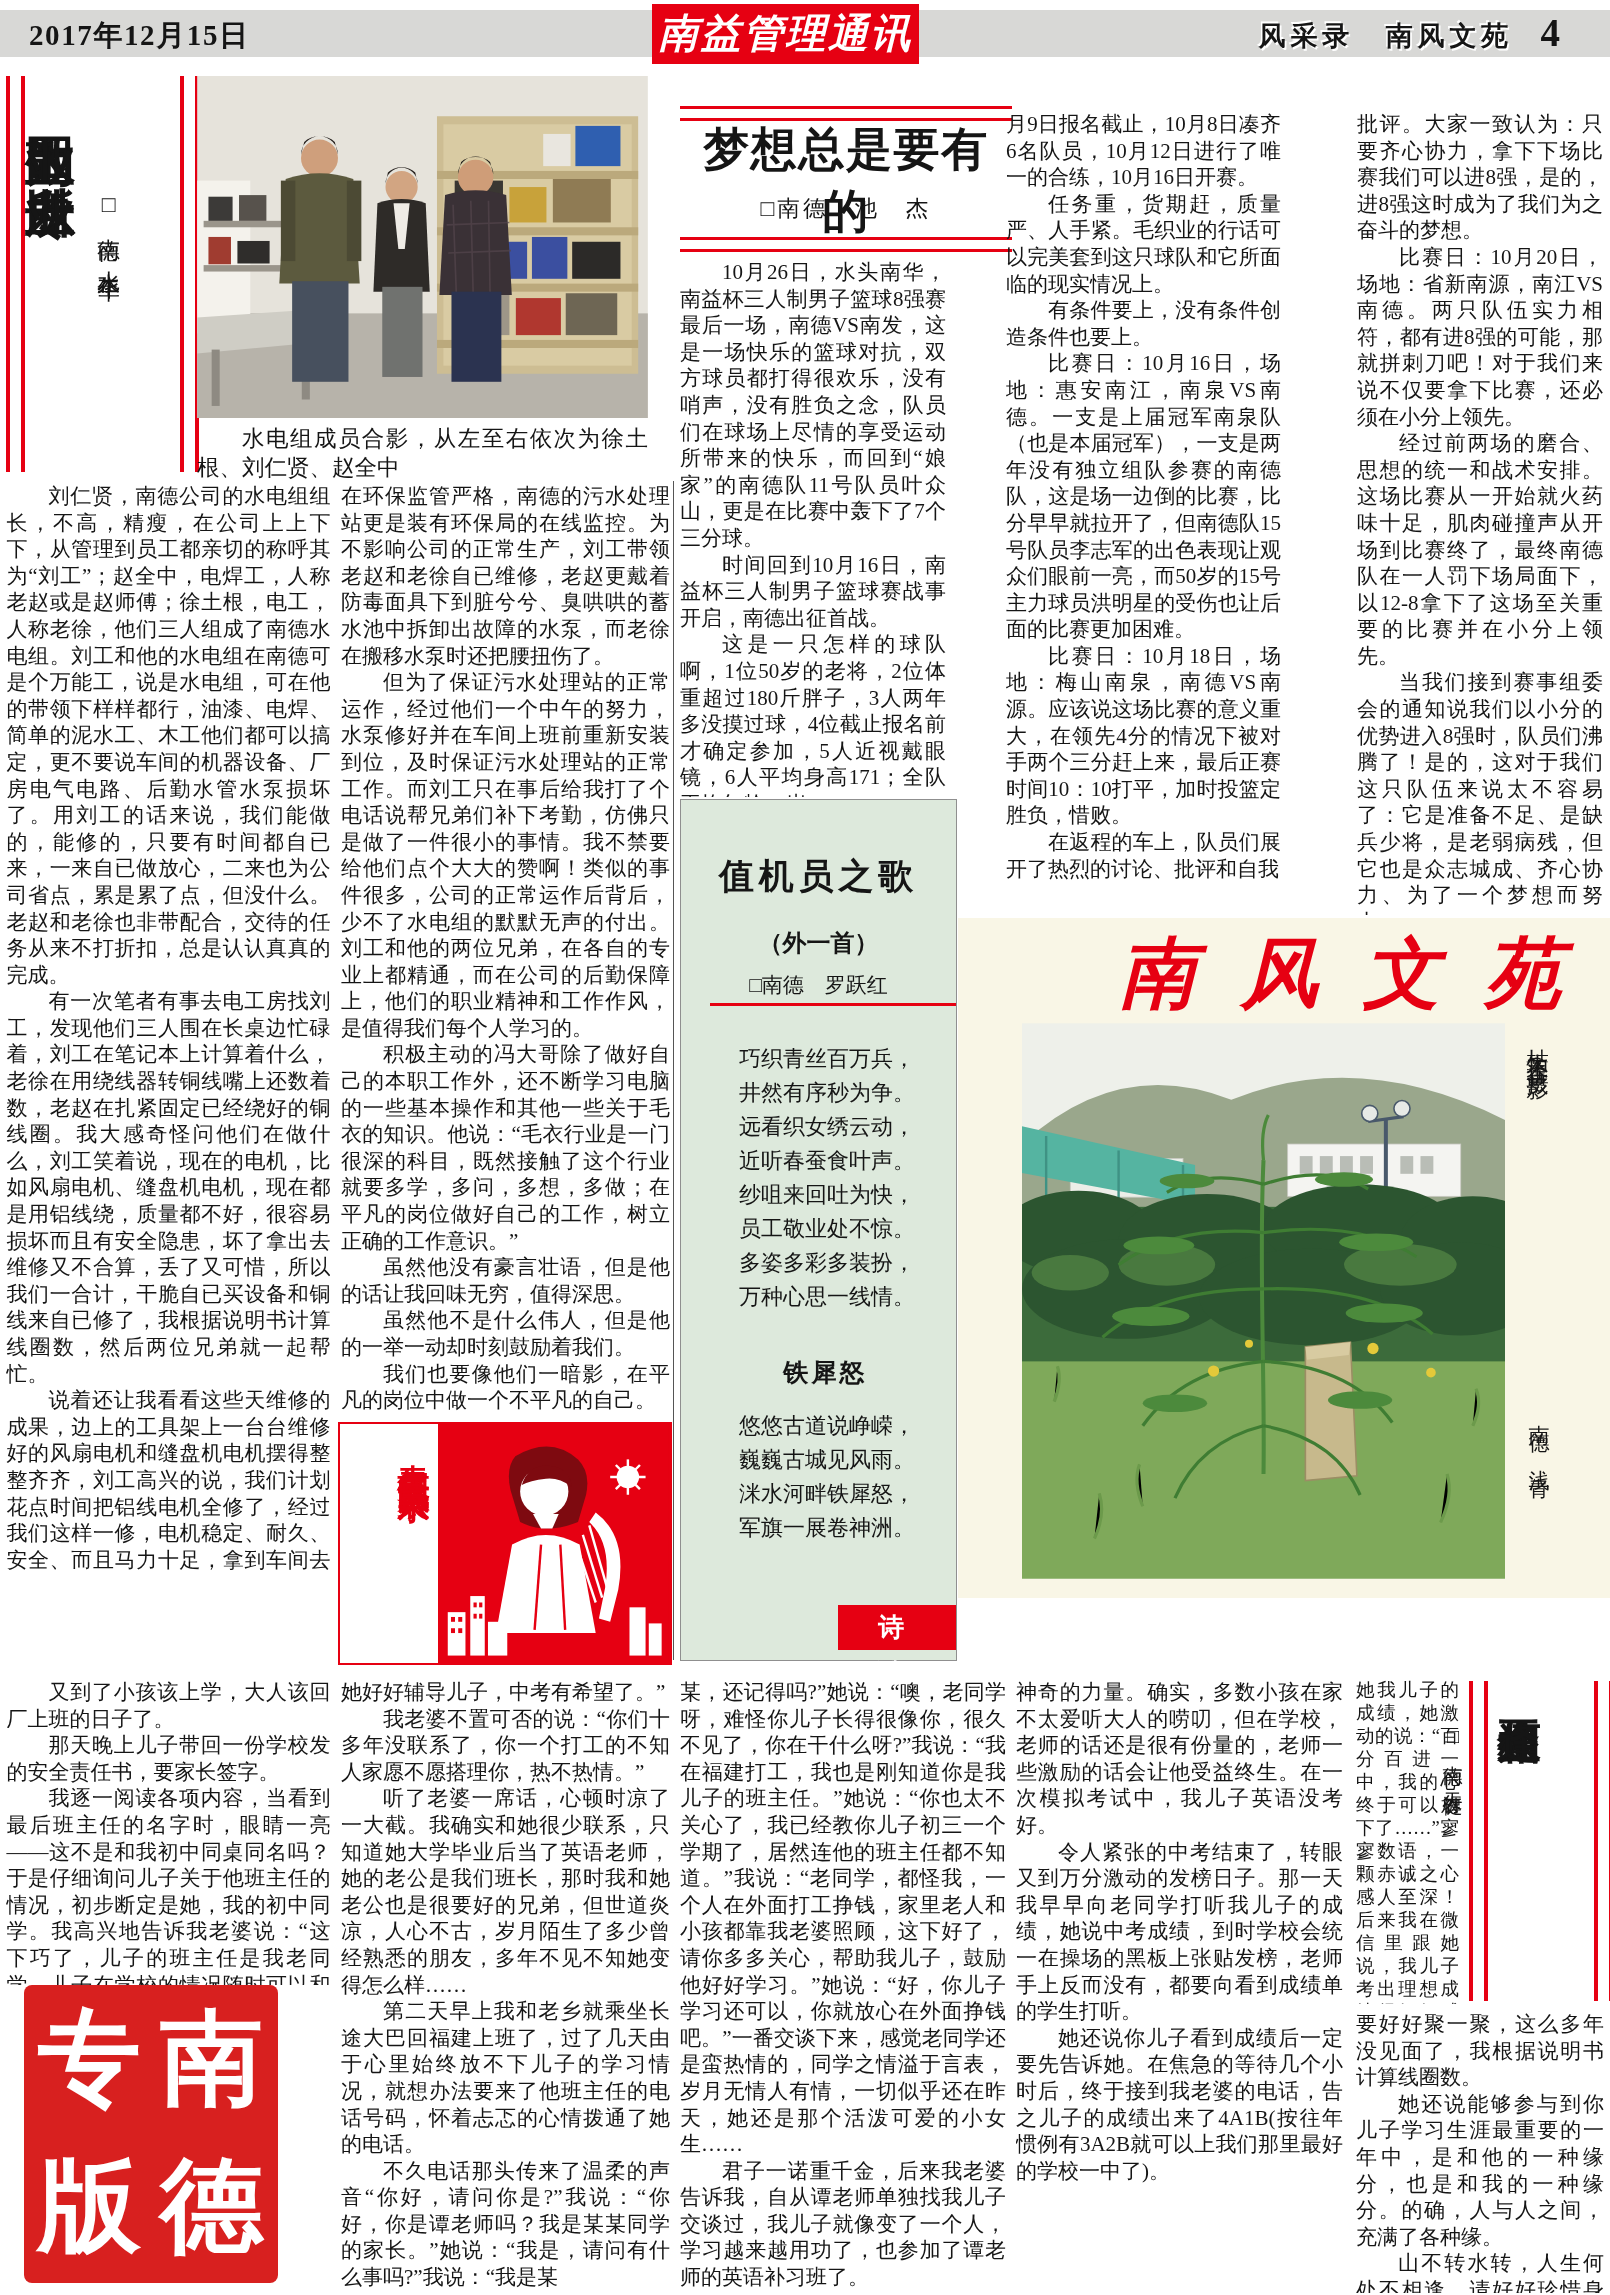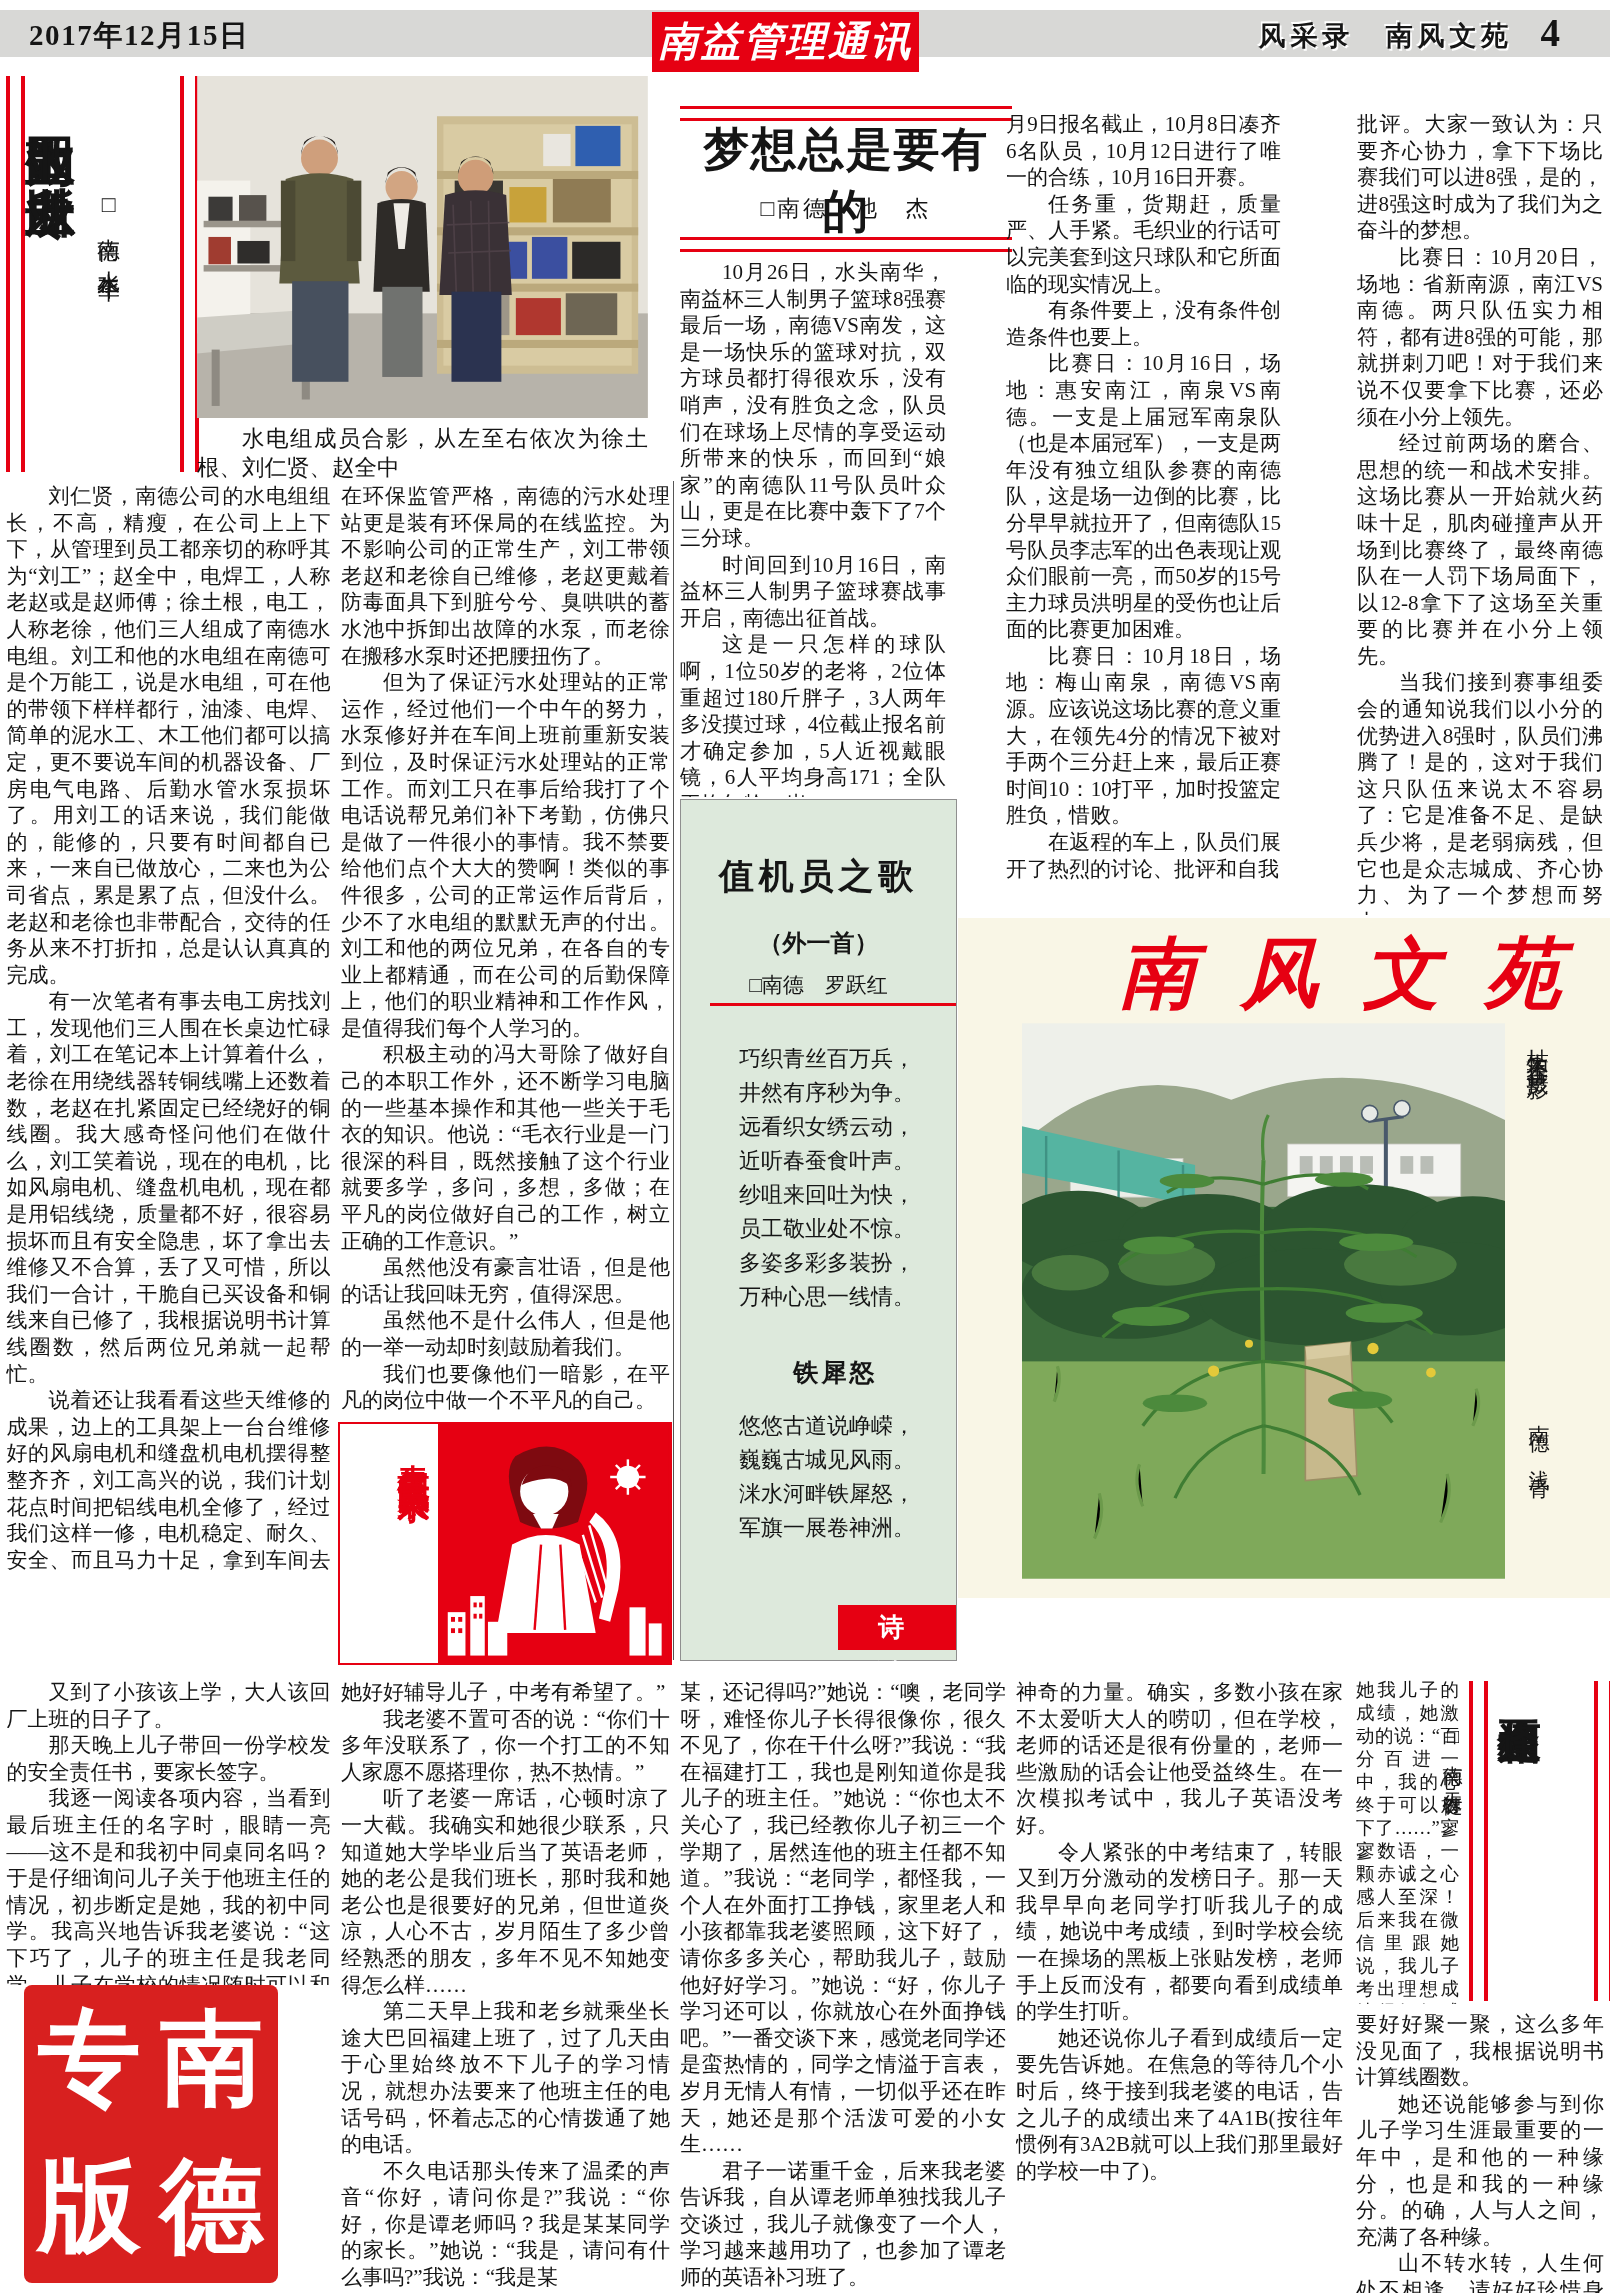--- a/index.html
+++ b/index.html
@@ -10,42 +10,42 @@
   .txt{font-size:21px;line-height:26.6px;text-align:justify;overflow:hidden;}
   .txt p.para{margin:0;text-indent:2em;}
   .txt p.para.cont{text-indent:0;}
   .hpair{height:8.9px;border-top:3.2px solid #e60012;border-bottom:3.2px solid #e60012;}
   .vpair{width:10.5px;border-left:4px solid #e60012;border-right:4px solid #e60012;}
   .center{text-align:center;}
   .pline{margin:0;}
   
   #header-bar{left:0;top:9.7px;width:1610px;height:47px;background:#d8d8d6;}
   #date{left:29px;top:16px;font-size:29px;font-weight:bold;letter-spacing:1.6px;}
-  #masthead{left:652px;top:12px;width:267px;height:60px;background:#e60012;color:#fff;
+  #masthead{left:652px;top:4px;width:267px;height:60px;background:#e60012;color:#fff;
             font-size:40px;font-weight:bold;text-align:center;line-height:60px;letter-spacing:2.4px;font-style:italic;}
   #header-right{right:97px;top:17.7px;font-size:27px;font-weight:bold;letter-spacing:4.8px;
                 text-shadow:1.6px 1.6px 0 #fff,-1.6px -1.6px 0 #fff;}
   #page-num{right:50px;top:9.7px;font-size:39px;font-weight:bold;}
   
   #a1-title{left:21px;top:97px;height:378px;font-size:50px;font-weight:bold;line-height:1.15;}
   #a1-byline{left:93px;top:192px;height:225px;font-size:22.5px;letter-spacing:3.2px;}
   #a1-caption{left:197px;top:424px;width:451px;font-size:22.5px;line-height:29px;text-indent:2em;text-align:justify;}
   .kai{font-family:"Liberation Serif","DejaVu Serif",serif;}
   #vrule-mid{left:673px;top:481px;width:0.8px;height:1179px;background:#555;}
   
   #a2-title{left:680px;top:119px;width:332px;font-size:46px;font-weight:bold;letter-spacing:1.6px;}
   #a2-byline{left:680px;top:193px;width:332px;font-size:22.5px;letter-spacing:3.2px;}
   
   #poem-box{left:680px;top:799px;width:275px;height:860px;background:#dde9dc;border:0.8px solid #8f8f8f;}
   #poem-title{left:0;top:53px;width:100%;font-size:35px;font-weight:bold;letter-spacing:4.8px;}
   #poem-sub{left:0;top:127px;width:100%;font-size:24px;font-weight:bold;}
   #poem-byline{left:0;top:171px;width:100%;font-size:21px;}
   #poem-rule{left:29px;top:203px;width:246px;height:3.2px;background:#e60012;}
   #poem1{left:58px;top:242px;font-size:22px;line-height:34px;}
-  #poem2-title{left:17px;top:556px;width:100%;font-size:25px;font-weight:bold;letter-spacing:3.2px;}
+  #poem2-title{left:7px;top:556px;width:100%;font-size:25px;font-weight:bold;letter-spacing:3.2px;}
   #poem2{left:58px;top:609px;font-size:22px;line-height:34px;}
   #poem-tag{right:0;bottom:9.7px;width:118px;height:45px;background:#e60012;color:#fff;
             font-size:26px;font-weight:bold;text-align:center;line-height:45px;letter-spacing:21px;padding-left:9.7px;box-sizing:border-box;}
   
   #banner{left:338px;top:1422px;width:334px;height:243px;border:2.4px solid #e60012;display:flex;box-sizing:border-box;background:#fff;}
   #banner-text{width:98px;height:209px;margin-top:14.5px;font-size:32px;font-weight:bold;color:#e60012;line-height:48px;letter-spacing:3.2px;}
   #banner-art{flex:1;background:#e60012;}
   
   #wy-box{left:958px;top:918px;width:652px;height:680px;background:#f9f6e6;}
   #wy-title{left:161px;top:4.8px;width:483px;font-size:77px;font-weight:bold;color:#e60012;

